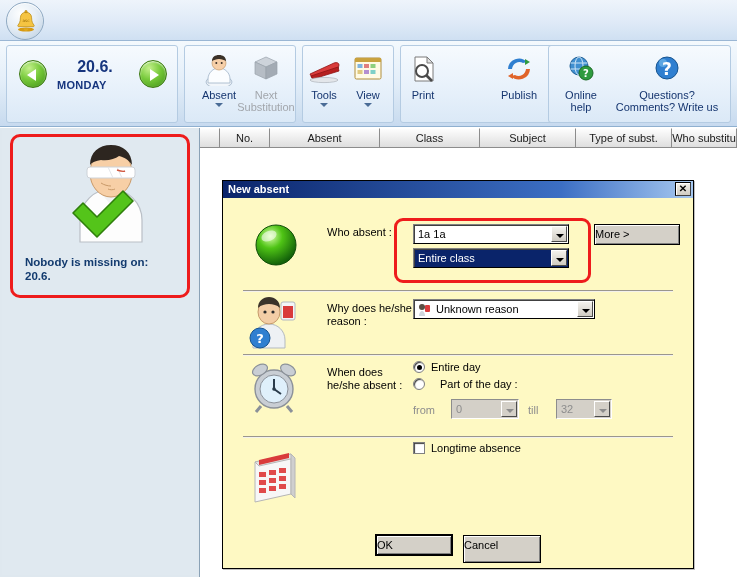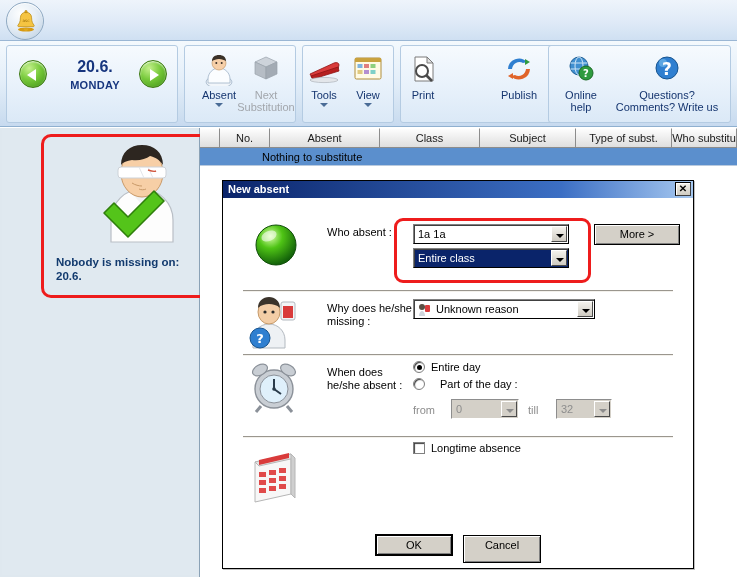--- a/index.html
+++ b/index.html
@@ -64,21 +64,21 @@
     background: radial-gradient(circle at 35% 28%, #c4f08c 0%, #76c93a 45%, #3f8f16 100%);
     border:1px solid #3d7a12; box-shadow: inset 0 1px 2px rgba(255,255,255,.85);
   }
   #nav-prev { left:12px; }
   #nav-next { left:132px; }
   .navarrow { position:absolute; top:8px; width:0;height:0; }
   #nav-prev .navarrow { left:7px; border-top:6px solid transparent;border-bottom:6px solid transparent;border-right:9px solid #fff; }
   #nav-next .navarrow { left:10px; border-top:6px solid transparent;border-bottom:6px solid transparent;border-left:9px solid #fff; }
   .date-big { position:absolute; left:50px; top:12px; width:76px; text-align:center;
     font-size:16px; font-weight:bold; color:#16357e; }
-  .date-day { position:absolute; left:50px; top:33px; width:76px; text-align:center;
+  .date-day { position:absolute; left:50px; top:33px; width:76px; text-align:left;
     font-size:11px; font-weight:bold; color:#16357e; letter-spacing:.3px; }
 
   
   .cmd { position:absolute; top:6px; text-align:center; width:56px; cursor:default; }
   .cmd .ico { height:34px; position:relative; }
   .cmd .lbl { font-size:11px; color:#15356f; line-height:12px; margin-top:3px; }
   .cmd.dis .lbl { color:#a2a6ac; }
   .cmd .caret {
     width:0;height:0;margin:2px auto 0;
     border-left:4px solid transparent;border-right:4px solid transparent;border-top:4px solid #4a6c96;
@@ -90,21 +90,21 @@
   #grp-help   { left:548px; width:183px; }
 
   
   .sidebar {
     position:absolute; left:0; top:128px; width:200px; height:449px;
     background:#dfe8ef; border-right:1px solid #8ba2b6;
   }
   .sidebar-inner { position:absolute; left:2px; top:2px; right:2px; bottom:2px; background:#e0e9f0; }
   .red-box {
     position:absolute; left:8px; top:4px; width:180px; height:164px;
-    border:3px solid #ee1c1c; border-radius:10px;margin-left:31px;
+    border:3px solid #ee1c1c; border-radius:10px;
   }
   .nurse { position:absolute; left:38px; top:6px; width:120px; height:108px; }
   .missing-txt {
     position:absolute; left:12px; top:118px; width:160px;
     font-size:11.5px; font-weight:bold; color:#123a6e; line-height:14px;
   }
   .click-txt {
     position:absolute; left:14px; top:178px; width:176px;
     font-size:11.5px; font-weight:bold; color:#123a6e; line-height:14px;
   }
@@ -136,21 +136,21 @@
     color:#fff; font-size:11px; font-weight:bold; line-height:17px; padding-left:5px;
     position:relative;
   }
   .dlg-close {
     position:absolute; right:2px; top:1px; width:16px; height:14px;
     background:linear-gradient(to bottom,#f2f0ea,#d0ccc2);
     border:1px solid #000; border-right-color:#404040; border-bottom-color:#404040;
     box-shadow: inset 1px 1px 0 #fff;
     font-size:10px; font-weight:bold; color:#000; line-height:12px; text-align:center; cursor:default;
   }
-  .dlg-body { position:absolute; left:0; top:17px; right:0; bottom:0; background:#ffffff; }
+  .dlg-body { position:absolute; left:0; top:17px; right:0; bottom:0; background:#fef9c3; }
 
   .row-icon { position:absolute; width:54px; height:54px; }
   .row-label { position:absolute; font-size:11px; color:#000; line-height:13px; }
 
   .sep { position:absolute; left:20px; width:430px; height:2px;
     border-top:1px solid #9a968e; border-bottom:1px solid #f3f1ec; }
 
   
   .combo {
     position:absolute; height:20px; background:#fff;
@@ -168,21 +168,21 @@
   .combo.dis .combo-btn { background:#d4d0c8; }
   .combo-caret {
     position:absolute; left:4px; top:7px; width:0;height:0;
     border-left:4px solid transparent;border-right:4px solid transparent;border-top:4px solid #000;
   }
   .combo.dis .combo-caret { border-top-color:#8d8d8d; }
 
   .btn {
     position:absolute; background:#d4d0c8;
     border:1px solid #000; box-shadow: inset 1px 1px 0 #fff, inset -1px -1px 0 #808080;
-    font-size:11px; color:#000; text-align:center; cursor:default;
+    font-size:11px; color:#000; text-align:left; cursor:default;
   }
   .btn.default { border:2px solid #000; }
 
   .radio { position:absolute; width:12px; height:12px; border-radius:50%;
     background:#fff; border:1px solid #808080; box-shadow: inset 1px 1px 1px #404040; }
   .radio .dot { position:absolute; left:3px; top:3px; width:5px;height:5px;border-radius:50%; background:#000; }
   .chk { position:absolute; width:12px; height:12px; background:#fff;
     border:1px solid #808080; box-shadow: inset 1px 1px 1px #404040; }
 
   .dlg-red {
@@ -357,21 +357,20 @@
   <div class="grid">
     <div class="grid-head">
       <div class="gh" style="width:20px"></div>
       <div class="gh" style="width:50px">No.</div>
       <div class="gh" style="width:110px">Absent</div>
       <div class="gh" style="width:100px">Class</div>
       <div class="gh" style="width:96px">Subject</div>
       <div class="gh" style="width:96px">Type of subst.</div>
       <div class="gh" style="width:65px">Who substitu</div>
     </div>
-    <div class="grid-sel">Nothing to substitute</div>
     <div class="grid-rest"></div>
   </div>
 
   <div class="dlg">
     <div class="dlg-title">
       <span>New absent</span>
       <div class="dlg-close">✕</div>
     </div>
 
     <div class="dlg-body">
@@ -415,21 +414,21 @@
         <path d="M11 12c0-7 5-11 11-11s11 4 11 11c-3-3-7-4-11-4s-8 1-11 4z" fill="#3b332a"></path>
         <circle cx="18" cy="16" r="1.6" fill="#2a2a2a"></circle>
           <circle cx="26" cy="16" r="1.6" fill="#2a2a2a"></circle>
         <rect x="34" y="6" width="14" height="18" rx="2" fill="#f3f5f7" stroke="#b3b9c0" stroke-width="1"></rect>
         <rect x="36" y="10" width="10" height="12" fill="#d93b3b"></rect>
         <circle cx="13" cy="42" r="10" fill="#2f7fd0" stroke="#17548f" stroke-width="1"></circle>
         <text x="13" y="47" font-size="13" fill="#fff" text-anchor="middle" font-family="DejaVu Sans" font-weight="bold">?</text>
       </svg>
       <div class="row-label" style="left:104px; top:104px;">
         <div>Why does he/she</div>
-        <div>missing :</div>
+        <div>reason :</div>
       </div>
       <div class="combo" style="left:190px; top:101px; width:182px; padding-left:22px;">
         <svg style="position:absolute;left:3px;top:3px;width:14px;height:14px;" viewBox="0 0 14 14">
           <circle cx="5" cy="4" r="3" fill="#5a4f43"></circle>
           <path d="M2 13c0-3 1.5-5 3-5s3 2 3 5z" fill="#cfd6dd"></path>
           <rect x="8" y="2" width="5" height="7" rx="1" fill="#d93b3b"></rect>
         </svg>
         <span>Unknown reason</span>
         <div class="combo-btn">
             <div class="combo-caret"></div>

